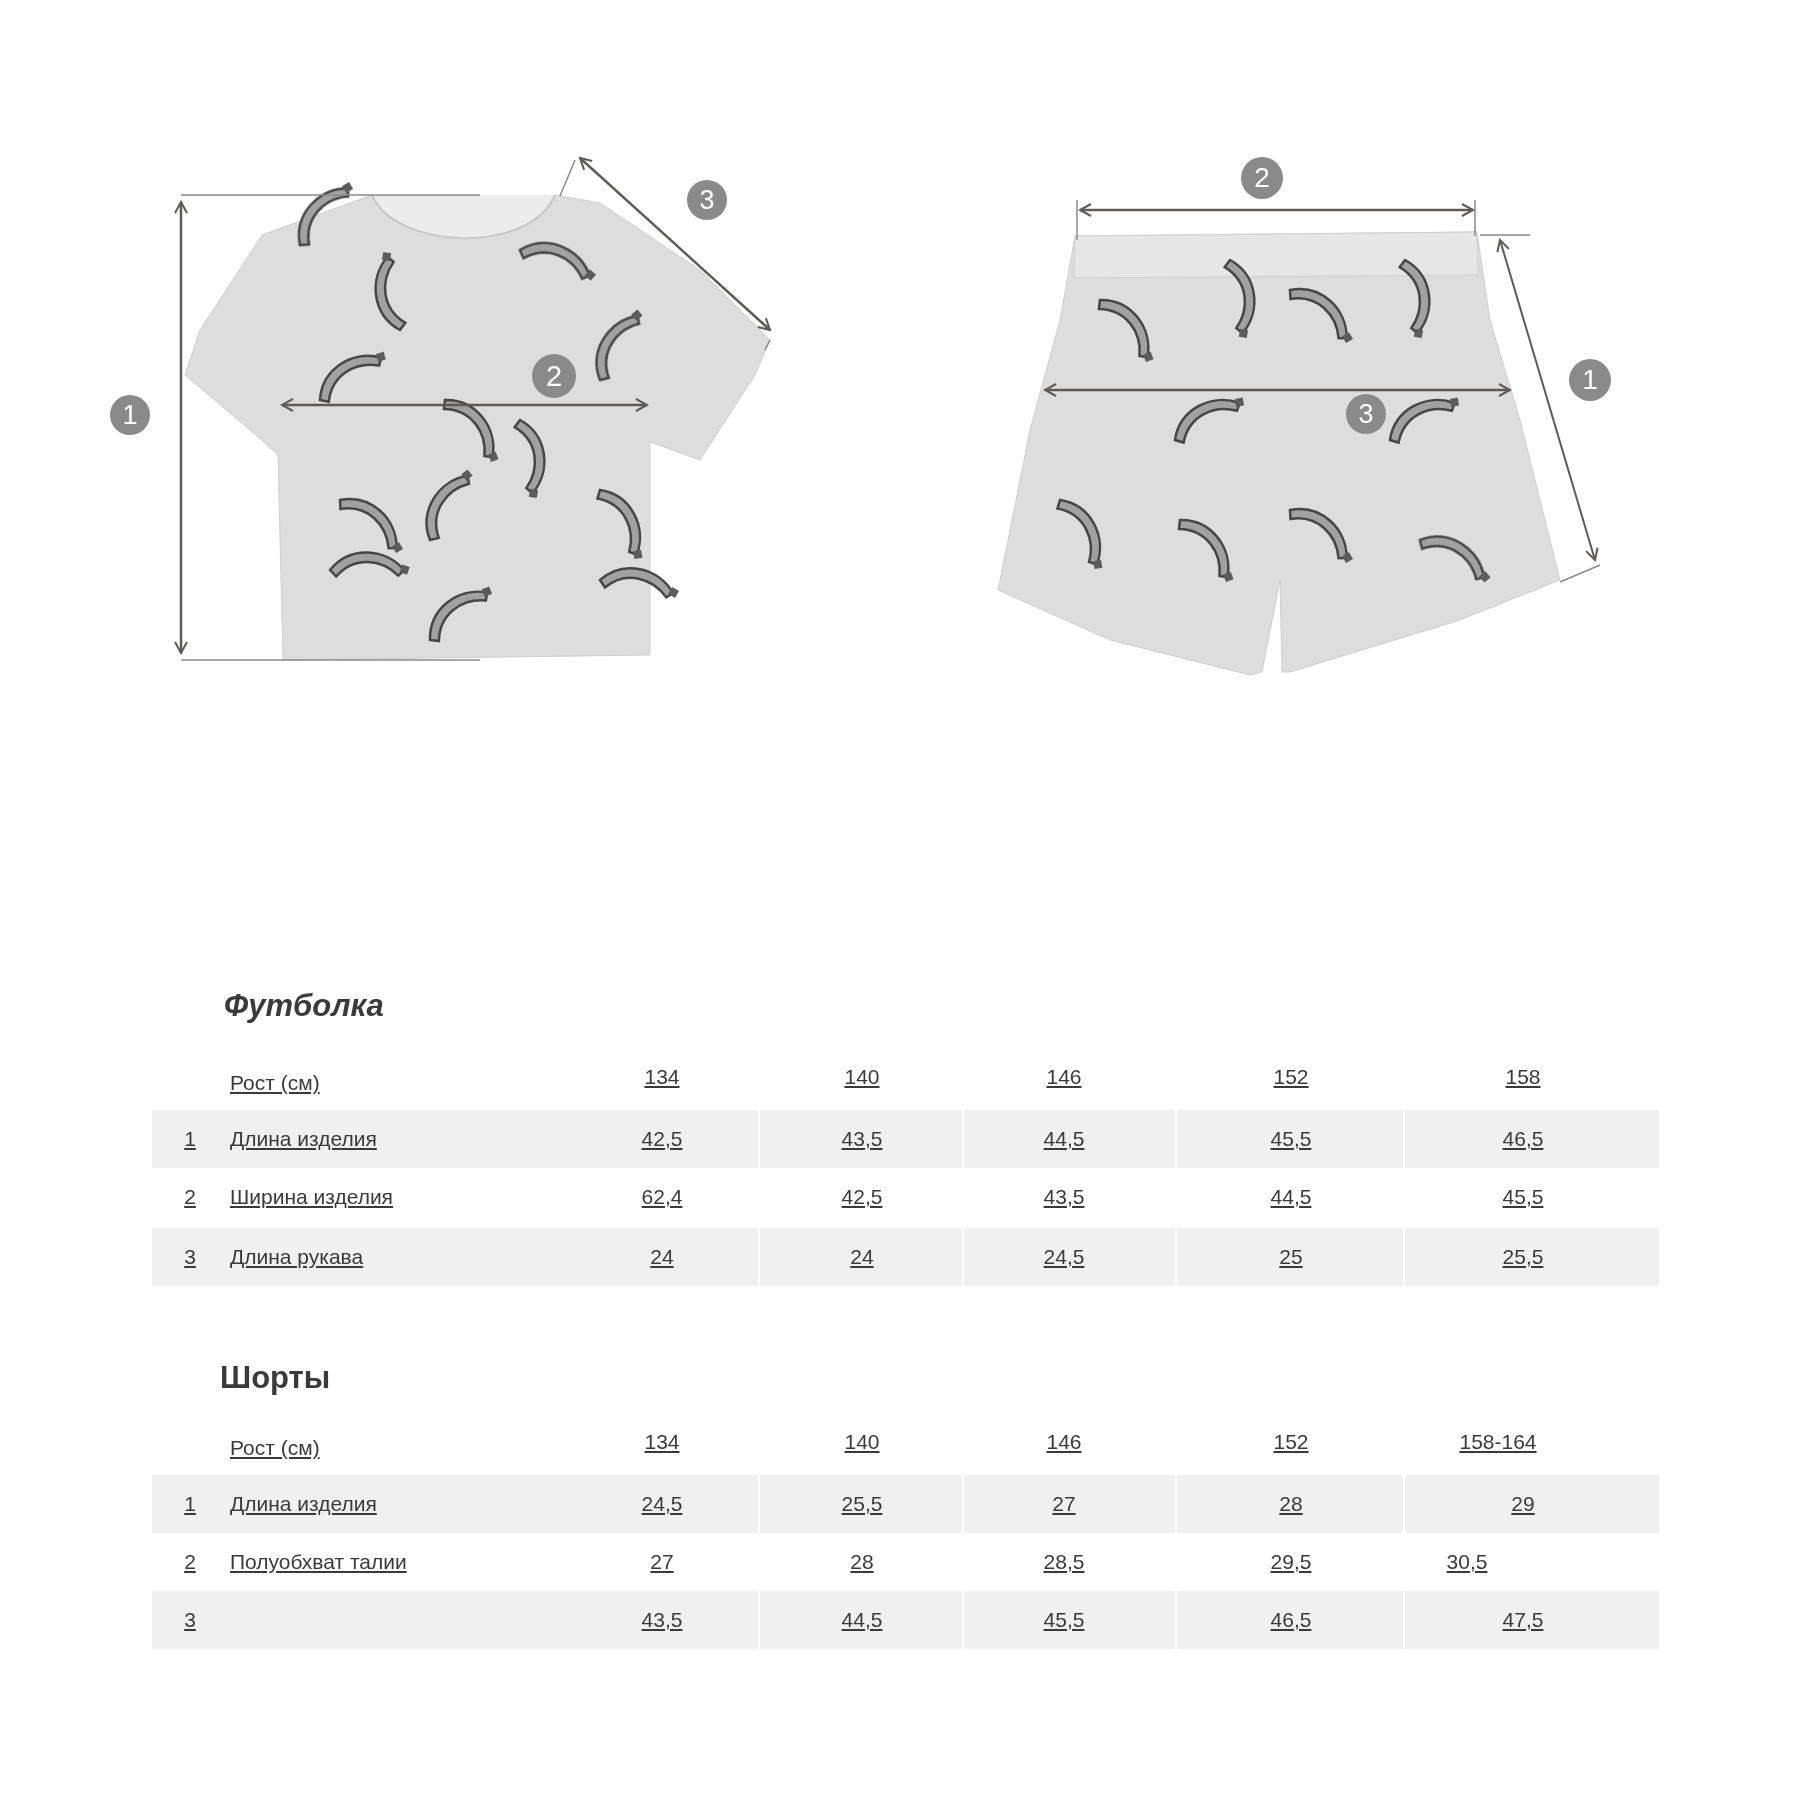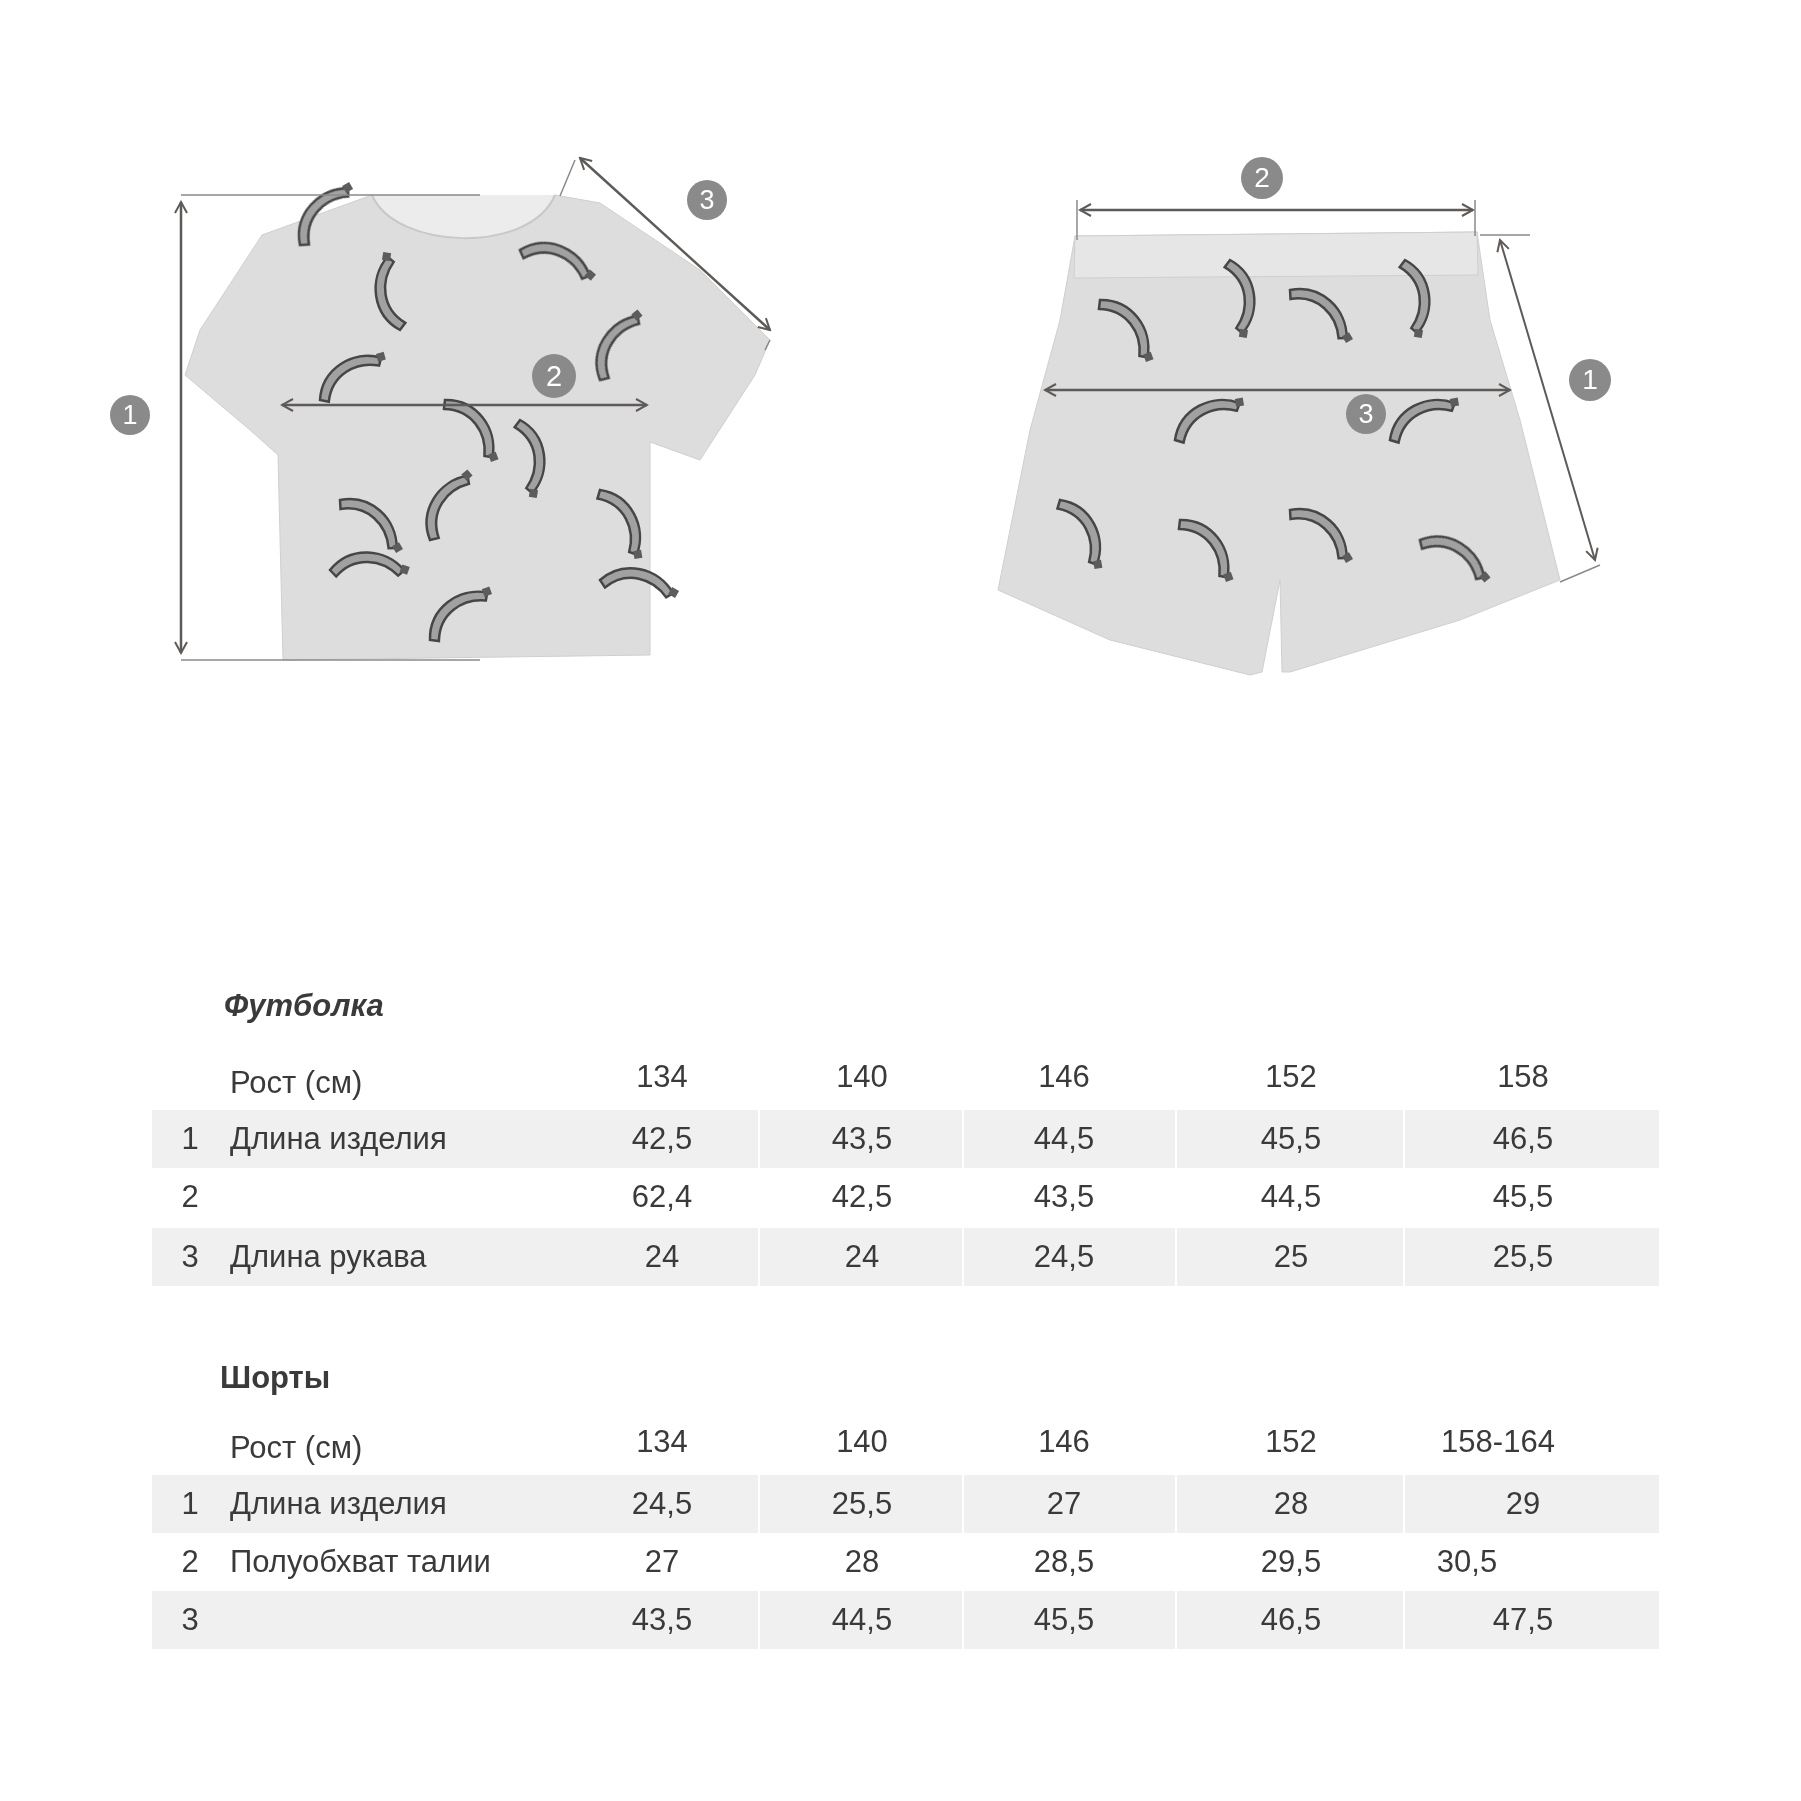--- a/index.html
+++ b/index.html
@@ -3,21 +3,21 @@
 <meta charset="utf-8">
 <style>
   html,body{margin:0;padding:0;background:#fff;}
   body{width:1801px;height:1801px;position:relative;overflow:hidden;font-family:"Liberation Sans",sans-serif;color:#3a3a3a;}
   .illus{position:absolute;left:0;top:0;width:1801px;height:800px;}
   .sec-title{position:absolute;font-weight:bold;font-size:31px;color:#3a3a3a;}
   .tbl{position:absolute;left:152px;width:1507px;}
   .row{position:absolute;left:0;width:1507px;height:58px;}
   .row.band{background:#f0f0f0;}
   .sep{position:absolute;top:0;width:2px;height:100%;background:#fff;}
-  .cell{position:absolute;top:0;height:58px;line-height:58px;font-size:31px;color:#3a3a3a;white-space:nowrap;}
+  .cell{position:absolute;top:0;height:58px;line-height:58px;font-size:21px;color:#3a3a3a;white-space:nowrap;text-decoration:underline;}
   .num{width:40px;text-align:center;left:18px;}
   .lbl{left:78px;}
   .val{text-align:center;width:200px;}
 </style>
 </head>
 <body>
 
 <svg class="illus" viewBox="0 0 1801 800" width="1801" height="800">
   <defs>
     <g id="banana">
@@ -112,20 +112,21 @@
     <div class="cell num">1</div>
     <div class="cell lbl">Длина изделия</div>
     <div class="cell val" style="left:410px;">42,5</div>
     <div class="cell val" style="left:610px;">43,5</div>
     <div class="cell val" style="left:812px;">44,5</div>
     <div class="cell val" style="left:1039px;">45,5</div>
     <div class="cell val" style="left:1271px;">46,5</div>
   </div>
   <div class="row" style="top:120px;">
     <div class="cell num">2</div>
+    <div class="cell lbl">Ширина изделия</div>
     <div class="cell val" style="left:410px;">62,4</div>
     <div class="cell val" style="left:610px;">42,5</div>
     <div class="cell val" style="left:812px;">43,5</div>
     <div class="cell val" style="left:1039px;">44,5</div>
     <div class="cell val" style="left:1271px;">45,5</div>
   </div>
   <div class="row band" style="top:180px;">
     <div class="sep" style="left:606px"></div>
       <div class="sep" style="left:810px"></div>
       <div class="sep" style="left:1023px"></div>

